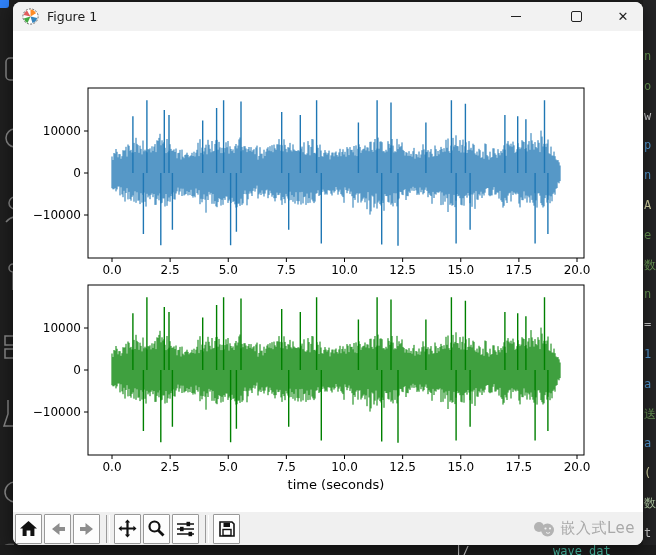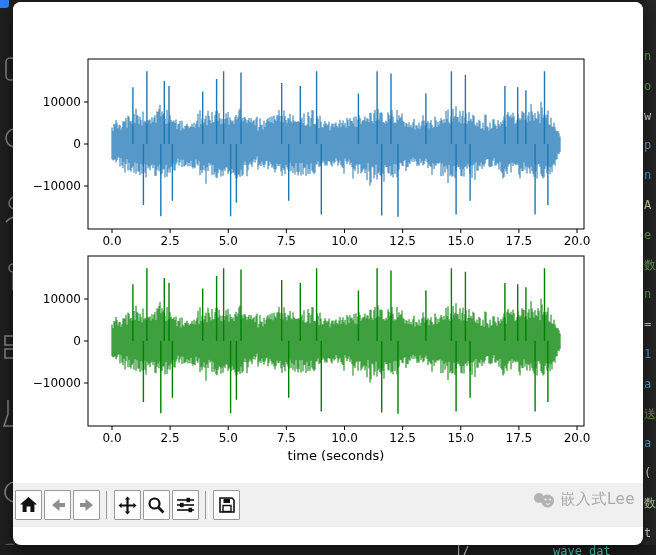--- a/index.html
+++ b/index.html
@@ -23,21 +23,21 @@
   .titlebar .title-text{margin-left:8px;font-size:12.5px;color:#1b1b1b;}
   .ctrl{position:absolute;top:0;height:29px;display:flex;align-items:center;justify-content:center;color:#222;}
   .ctrl-min{right:107px;width:40px;}
   .ctrl-max{right:47px;width:40px;}
   .ctrl-close{right:0;width:40px;font-size:13px;}
   .glyph-min{width:10px;height:1px;background:#222;}
   .glyph-max{width:9px;height:9px;border:1.2px solid #222;border-radius:2px;}
   
   .canvas{position:relative;width:630px;height:481px;background:#ffffff;}
   
-  .mpl-toolbar{position:relative;height:44px;background:#f0f0f0;display:flex;align-items:center;
+  .mpl-toolbar{position:relative;height:33px;background:#f0f0f0;display:flex;align-items:center;
                padding-left:2px;box-sizing:border-box;}
   .tb-btn{width:27px;height:30px;margin-right:2px;background:#fdfdfd;border:1px solid #999;
           border-radius:1px;display:flex;align-items:center;justify-content:center;
           box-shadow:inset 1px 1px 0 #fff;flex:0 0 auto;padding:0;}
   .tb-sep{width:2px;height:28px;border-left:1px solid #9a9a9a;border-right:1px solid #ffffff;
           margin:0 4px;flex:0 0 auto;}
   .watermark{position:absolute;right:8px;top:0;height:33px;display:flex;align-items:center;color:#a9a9a9;}
   .watermark .wm-text{font-size:15px;letter-spacing:0.5px;margin-left:5px;}
 </style>
 </head>
@@ -82,20 +82,39 @@
       <span style="color: rgb(212, 212, 212); top: 526.8px;">t</span>
     </div>
 
   <div class="bg-bottom">
     <span class="frag frag-slash">|/</span>
     <span class="frag frag-wave">wave_dat</span>
   </div>
 
   <div class="window">
 
+    <div class="titlebar">
+      <svg class="app-icon" viewBox="0 0 17 17">
+        <circle cx="8.5" cy="8.5" r="7.6" fill="#ffffff" stroke="#444" stroke-width="0.8" stroke-dasharray="2 1.4"></circle>
+        <path d="M8.5 8.5 L8.5 1.5 A7 7 0 0 1 14 5.2 Z" fill="#ff7f0e" opacity="0.9"></path>
+        <path d="M8.5 8.5 L15.2 10 A7 7 0 0 1 10.5 15 Z" fill="#1f77b4" opacity="0.9"></path>
+        <path d="M8.5 8.5 L5.5 15 A7 7 0 0 1 1.8 10.5 Z" fill="#2ca02c" opacity="0.9"></path>
+        <path d="M8.5 8.5 L1.6 7 A7 7 0 0 1 5 2.5 Z" fill="#d62728" opacity="0.75"></path>
+      </svg>
+      <span class="title-text">Figure 1</span>
+      <div class="ctrl ctrl-min">
+          <div class="glyph-min"></div>
+        </div>
+      <div class="ctrl ctrl-max">
+          <div class="glyph-max"></div>
+        </div>
+      <div class="ctrl ctrl-close">
+          <span>✕</span>
+        </div>
+    </div>
 
     <div class="canvas">
       <svg id="plot-svg" width="630" height="481">
           <path d="M99 125.5L99 157.2M100 129.0L100 158.3M101 122.0L101 158.2M102 122.7L102 157.0M103 118.0L103 160.4M104 120.8L104 158.4M105 126.3L105 155.5M106 123.1L106 155.5M107 123.2L107 164.4M108 127.8L108 156.3M109 125.2L109 163.4M110 119.2L110 166.2M111 119.8L111 159.8M112 119.3L112 170.6M113 115.8L113 162.0M114 125.6L114 157.2M115 113.5L115 168.4M116 114.8L116 160.9M117 119.8L117 168.1M118 118.9L118 169.7M119 121.5L119 165.9M120 121.7L120 164.4M121 111.9L121 170.7M122 121.0L122 160.3M123 106.8L123 171.8M124 112.9L124 161.3M125 114.1L125 169.7M126 121.8L126 169.4M127 114.7L127 173.1M128 117.9L128 162.2M129 123.4L129 171.6M130 109.5L130 163.8M131 120.3L131 161.6M132 118.7L132 170.8M133 120.1L133 175.6M134 121.3L134 162.8M135 118.2L135 166.4M136 118.4L136 164.6M137 117.4L137 168.2M138 121.4L138 163.8M139 115.3L139 162.4M140 119.9L140 166.2M141 115.6L141 163.0M142 113.1L142 173.9M143 121.1L143 173.8M144 109.3L144 167.9M145 110.0L145 164.5M146 106.9L146 169.3M147 102.8L147 162.4M148 114.3L148 172.4M149 109.3L149 171.8M150 112.6L150 167.4M151 111.2L151 167.4M152 116.8L152 175.5M153 122.1L153 163.0M154 108.0L154 174.8M155 121.3L155 170.3M156 119.7L156 166.5M157 113.2L157 170.7M158 117.9L158 165.1M159 119.9L159 162.9M160 119.5L160 161.4M161 118.4L161 168.2M162 121.0L162 168.6M163 117.5L163 162.5M164 127.3L164 160.3M165 122.1L165 156.6M166 121.8L166 163.7M167 118.9L167 160.5M168 128.5L168 157.6M169 118.6L169 165.0M170 125.7L170 157.7M171 127.2L171 164.5M172 124.0L172 163.6M173 123.5L173 163.0M174 121.7L174 160.2M175 123.9L175 164.4M176 126.3L176 161.0M177 125.1L177 164.1M178 124.4L178 158.8M179 121.8L179 165.0M180 125.0L180 166.6M181 120.7L181 164.9M182 125.5L182 166.3M183 121.7L183 157.5M184 118.8L184 162.1M185 111.8L185 163.7M186 125.1L186 159.2M187 108.2L187 173.2M188 121.9L188 167.8M189 116.6L189 171.3M190 123.4L190 168.1M191 120.4L191 163.4M192 116.8L192 168.7M193 113.7L193 181.7M194 123.3L194 165.3M195 108.8L195 169.0M196 113.8L196 160.9M197 117.8L197 163.6M198 121.3L198 161.9M199 110.0L199 172.8M200 120.5L200 163.1M201 119.9L201 172.8M202 113.0L202 170.1M203 109.2L203 175.3M204 108.9L204 176.2M205 118.7L205 171.1M206 110.9L206 167.0M207 116.4L207 168.1M208 122.1L208 174.6M209 116.8L209 168.8M210 122.1L210 173.8M211 121.4L211 167.1M212 117.1L212 168.9M213 111.3L213 165.4M214 116.3L214 165.6M215 110.0L215 171.9M216 122.6L216 169.6M217 115.3L217 168.2M218 118.0L218 172.0M219 120.1L219 166.8M220 118.4L220 170.9M221 122.0L221 170.2M222 115.2L222 173.3M223 113.0L223 176.6M224 117.4L224 176.2M225 114.5L225 172.7M226 108.4L226 172.5M227 106.5L227 174.9M228 120.3L228 167.7M229 115.9L229 173.9M230 119.2L230 172.4M231 115.3L231 163.0M232 115.2L232 159.5M233 117.5L233 163.2M234 121.1L234 174.3M235 118.1L235 168.3M236 116.0L236 162.7M237 119.8L237 160.4M238 116.1L238 162.4M239 120.7L239 165.0M240 119.2L240 159.9M241 118.2L241 157.2M242 123.2L242 160.6M243 116.5L243 157.7M244 114.6L244 154.6M245 128.7L245 167.5M246 125.0L246 163.4M247 116.2L247 161.7M248 122.8L248 164.0M249 122.7L249 159.4M250 127.4L250 162.8M251 118.7L251 165.5M252 125.0L252 162.6M253 120.7L253 159.4M254 117.6L254 158.6M255 116.2L255 167.2M256 119.6L256 163.9M257 115.2L257 159.7M258 120.2L258 162.2M259 114.2L259 165.7M260 121.2L260 163.9M261 113.6L261 167.2M262 117.3L262 170.4M263 118.8L263 167.1M264 113.3L264 161.6M265 113.4L265 164.1M266 108.1L266 163.8M267 113.8L267 161.9M268 119.7L268 169.4M269 114.3L269 173.9M270 120.3L270 166.0M271 108.3L271 168.1M272 113.9L272 172.2M273 117.9L273 162.9M274 121.2L274 165.4M275 116.2L275 167.6M276 116.7L276 169.5M277 111.9L277 160.7M278 119.3L278 169.1M279 120.5L279 164.1M280 113.4L280 170.8M281 118.5L281 165.8M282 119.5L282 172.6M283 120.0L283 161.2M284 120.1L284 169.9M285 119.3L285 173.5M286 119.5L286 170.2M287 120.6L287 161.2M288 117.6L288 173.6M289 115.6L289 160.9M290 121.2L290 172.4M291 111.3L291 166.1M292 123.3L292 165.5M293 123.9L293 173.9M294 122.4L294 162.6M295 110.1L295 172.1M296 114.1L296 167.1M297 124.3L297 171.8M298 115.9L298 161.6M299 108.0L299 168.6M300 108.4L300 170.4M301 122.0L301 172.1M302 121.8L302 170.6M303 123.1L303 162.7M304 114.2L304 162.2M305 116.8L305 159.3M306 126.0L306 165.0M307 113.6L307 163.9M308 119.5L308 163.8M309 125.2L309 161.1M310 125.7L310 158.6M311 121.9L311 160.6M312 119.1L312 163.6M313 121.5L313 162.5M314 123.6L314 163.6M315 122.1L315 159.2M316 119.6L316 159.3M317 128.4L317 159.7M318 124.4L318 162.7M319 121.6L319 164.5M320 121.6L320 159.5M321 125.3L321 161.6M322 121.6L322 160.2M323 120.5L323 156.0M324 124.0L324 158.7M325 125.5L325 163.7M326 121.4L326 160.6M327 117.8L327 158.7M328 125.2L328 163.1M329 121.0L329 164.6M330 118.3L330 166.1M331 123.5L331 171.8M332 120.8L332 156.4M333 125.7L333 159.1M334 116.1L334 162.2M335 117.7L335 159.8M336 124.1L336 157.5M337 116.1L337 162.9M338 119.0L338 160.6M339 118.8L339 165.2M340 121.3L340 176.7M341 115.0L341 167.0M342 124.5L342 168.9M343 114.4L343 163.6M344 125.1L344 162.2M345 117.8L345 171.7M346 113.3L346 162.6M347 116.0L347 162.3M348 121.9L348 171.5M349 119.4L349 169.7M350 118.2L350 167.7M351 117.7L351 166.5M352 114.5L352 171.3M353 119.4L353 167.4M354 116.3L354 178.2M355 116.6L355 161.1M356 120.2L356 169.5M357 110.9L357 183.6M358 110.7L358 180.4M359 118.9L359 164.5M360 120.9L360 165.5M361 111.2L361 176.5M362 108.0L362 172.7M363 119.2L363 162.6M364 117.6L364 177.6M365 106.6L365 171.5M366 117.7L366 169.7M367 110.7L367 173.1M368 110.4L368 174.5M369 111.2L369 169.5M370 120.3L370 172.0M371 120.2L371 179.8M372 121.5L372 163.1M373 118.8L373 165.0M374 120.5L374 165.1M375 110.2L375 170.9M376 112.9L376 171.5M377 116.9L377 164.2M378 114.3L378 173.7M379 108.0L379 172.3M380 114.6L380 175.4M381 121.4L381 162.2M382 120.2L382 171.9M383 121.1L383 162.3M384 107.9L384 175.4M385 118.1L385 168.6M386 113.3L386 167.5M387 116.2L387 160.8M388 115.2L388 161.1M389 111.4L389 163.6M390 118.9L390 164.1M391 120.0L391 159.1M392 124.6L392 158.0M393 121.1L393 169.0M394 121.8L394 164.9M395 124.8L395 165.2M396 120.2L396 160.6M397 124.9L397 161.9M398 122.9L398 157.4M399 125.7L399 159.7M400 120.2L400 155.8M401 116.9L401 159.9M402 127.7L402 156.9M403 123.0L403 159.4M404 123.6L404 163.9M405 126.3L405 162.5M406 120.5L406 163.8M407 126.8L407 156.5M408 123.5L408 161.2M409 119.2L409 158.8M410 113.3L410 163.4M411 118.4L411 162.1M412 123.5L412 158.8M413 121.2L413 156.5M414 120.9L414 159.9M415 119.2L415 166.2M416 126.3L416 162.3M417 120.7L417 163.9M418 118.1L418 165.0M419 122.8L419 172.8M420 125.7L420 160.9M421 125.2L421 167.0M422 114.5L422 162.8M423 118.2L423 163.6M424 125.0L424 161.1M425 120.0L425 161.7M426 123.3L426 161.4M427 118.9L427 160.3M428 115.9L428 174.1M429 117.9L429 161.5M430 121.1L430 173.8M431 117.2L431 164.6M432 120.6L432 170.7M433 108.8L433 163.5M434 116.8L434 167.2M435 107.5L435 181.0M436 120.2L436 162.9M437 122.0L437 173.8M438 114.6L438 172.3M439 119.4L439 174.7M440 106.9L440 174.1M441 115.5L441 163.9M442 113.9L442 176.1M443 104.3L443 169.7M444 115.0L444 163.0M445 115.3L445 165.2M446 119.9L446 164.6M447 109.1L447 167.2M448 121.5L448 173.8M449 113.9L449 174.3M450 108.6L450 167.2M451 121.5L451 174.7M452 115.3L452 165.0M453 111.3L453 163.9M454 122.0L454 166.7M455 118.9L455 162.0M456 110.1L456 164.6M457 118.7L457 172.2M458 116.8L458 163.5M459 119.4L459 175.8M460 112.7L460 163.5M461 113.9L461 161.8M462 122.4L462 177.9M463 123.9L463 160.1M464 120.6L464 168.5M465 124.5L465 168.8M466 117.8L466 163.2M467 119.2L467 164.5M468 126.9L468 160.7M469 126.3L469 167.0M470 120.7L470 162.7M471 127.8L471 164.5M472 112.5L472 161.7M473 113.1L473 157.9M474 124.1L474 157.0M475 125.3L475 157.1M476 128.6L476 164.3M477 120.7L477 165.2M478 126.8L478 164.4M479 126.0L479 164.4M480 117.3L480 158.8M481 117.4L481 156.1M482 122.3L482 163.6M483 123.8L483 163.4M484 126.8L484 161.5M485 118.2L485 161.6M486 122.1L486 167.6M487 124.3L487 159.9M488 120.1L488 169.3M489 121.9L489 170.9M490 118.4L490 176.6M491 114.3L491 174.8M492 118.7L492 166.9M493 124.8L493 169.4M494 112.6L494 172.0M495 110.1L495 164.6M496 113.6L496 162.4M497 115.3L497 161.7M498 112.7L498 170.5M499 115.7L499 160.3M500 110.6L500 164.0M501 114.3L501 161.4M502 122.0L502 162.5M503 120.8L503 163.4M504 118.2L504 161.7M505 112.2L505 162.9M506 116.2L506 172.6M507 118.1L507 176.4M508 116.5L508 166.4M509 109.2L509 169.1M510 110.4L510 169.2M511 111.0L511 160.4M512 118.0L512 167.6M513 117.1L513 164.5M514 120.4L514 171.6M515 113.5L515 164.8M516 110.1L516 166.4M517 118.8L517 171.7M518 102.1L518 164.5M519 109.4L519 168.9M520 112.9L520 171.7M521 118.6L521 174.7M522 111.1L522 162.2M523 116.0L523 169.4M524 117.2L524 176.6M525 109.2L525 162.4M526 111.8L526 162.1M527 121.1L527 164.7M528 99.6L528 172.1M529 105.6L529 174.2M530 115.5L530 176.5M531 112.8L531 175.3M532 112.9L532 167.1M533 115.9L533 164.2M534 112.6L534 171.6M535 108.5L535 168.8M536 122.3L536 164.6M537 123.1L537 172.2M538 115.6L538 165.3M539 124.5L539 170.3M540 124.7L540 162.9M541 120.6L541 161.6M542 125.2L542 163.7M543 128.5L543 157.8M544 129.3L544 157.0M545 129.1L545 151.4M546 131.3L546 152.3M547 134.5L547 150.1" stroke="#1f77b4" stroke-width="1" fill="none"></path>
           <path d="M119.9 142L119.9 85.3M130.4 142L130.4 202.9M133.9 142L133.9 69.3M147.8 142L147.8 214.2M151.3 142L151.3 79.0M156.0 142L156.0 84.0M159.4 142L159.4 198.7M189.7 142L189.7 89.5M203.6 142L203.6 76.9M210.6 142L210.6 69.3M217.6 142L217.6 214.2M223.4 142L223.4 200.8M228.0 142L228.0 70.6M268.7 142L268.7 81.1M275.7 142L275.7 198.7M287.3 142L287.3 84.0M303.6 142L303.6 69.3M308.3 142L308.3 212.6M345.4 142L345.4 91.6M364.1 142L364.1 69.3M368.7 142L368.7 213.4M378.0 142L378.0 71.4M385.0 142L385.0 214.7M412.9 142L412.9 91.6M438.4 142L438.4 69.3M443.1 142L443.1 212.6M452.4 142L452.4 72.7M457.1 142L457.1 198.7M491.9 142L491.9 84.0M504.7 142L504.7 85.3M512.9 142L512.9 88.2M522.1 142L522.1 212.6M531.5 142L531.5 69.3M534.9 142L534.9 202.9" stroke="#1f77b4" stroke-width="1.4" fill="none"></path>
           <rect x="75" y="57" width="496" height="170" fill="none" stroke="#000" stroke-width="1"></rect>
           <line x1="99" y1="227" x2="99" y2="231" stroke="#000" stroke-width="1"></line>
           <text x="99" y="243" text-anchor="middle" font-size="12" fill="#000" font-family="DejaVu Sans, sans-serif">0.0</text>
           <line x1="157.125" y1="227" x2="157.125" y2="231" stroke="#000" stroke-width="1"></line>
           <text x="157.125" y="243" text-anchor="middle" font-size="12" fill="#000" font-family="DejaVu Sans, sans-serif">2.5</text>

